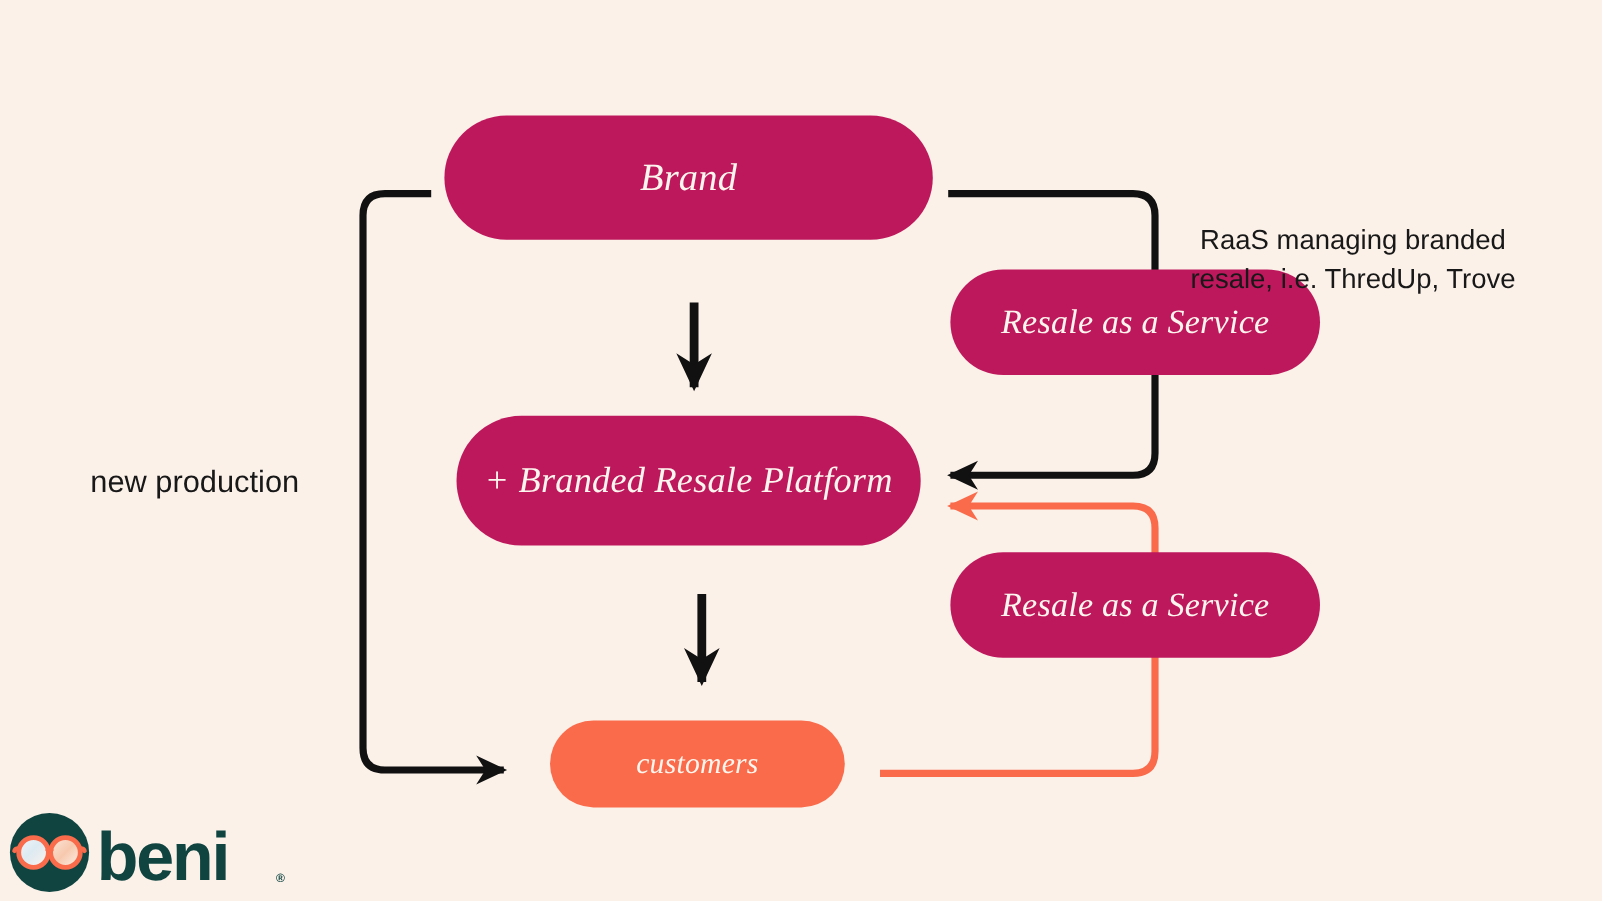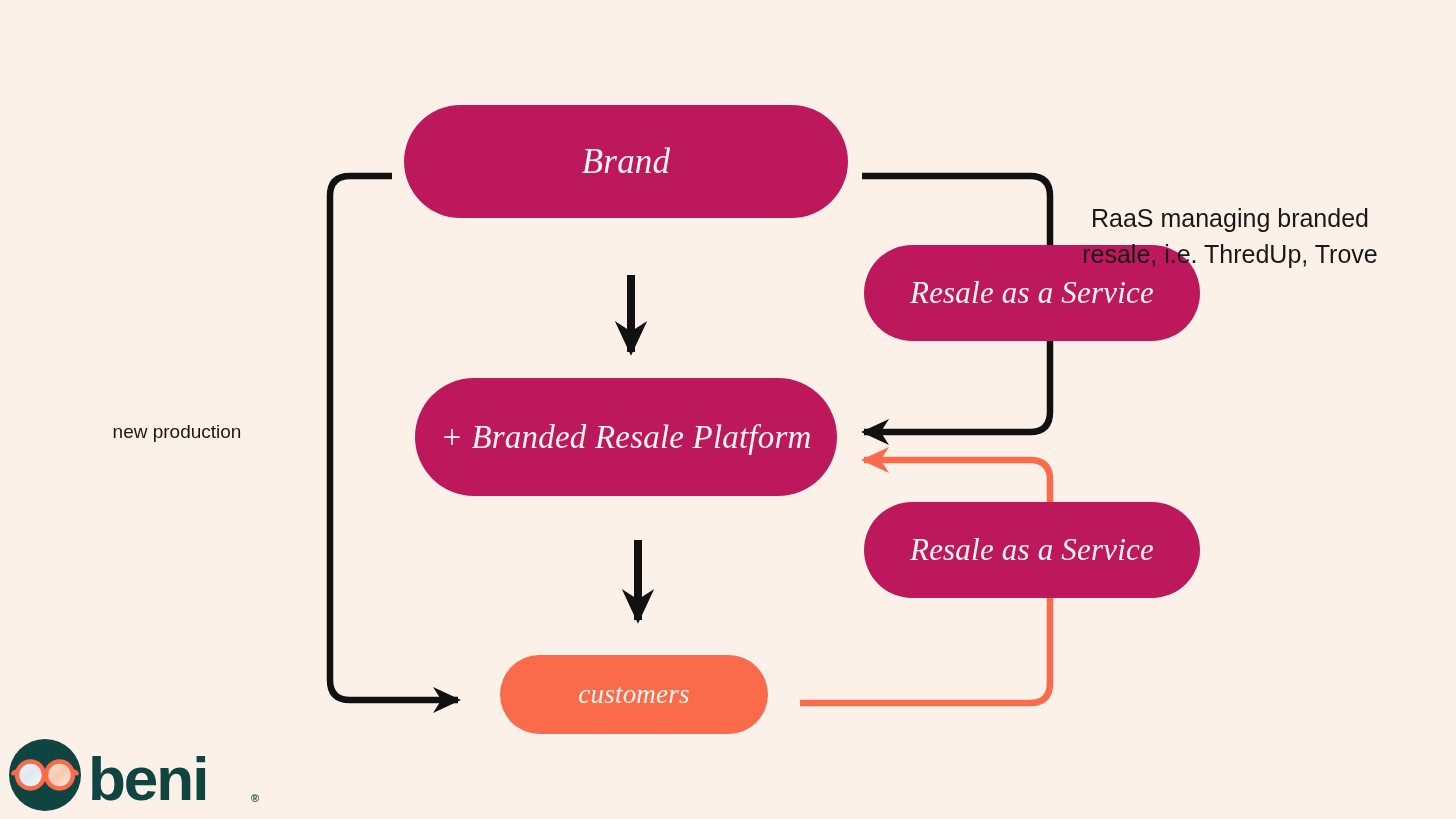--- a/index.html
+++ b/index.html
@@ -75,21 +75,21 @@
     font-family: "Liberation Sans", sans-serif;
     color: #181818;
     font-size: 25px;
     line-height: 1.45;
     text-align: center;
     white-space: pre-line;
   }
   #label-new-production {
     left: 52px; top: 418px;
     width: 250px;
-    font-size: 19px;
+    font-size: 28px;
     text-align: center;
   }
   #label-raas-top {
     left: 1060px; top: 152px;
     width: 340px;
     margin-top: 48px;
   }
   #label-raas-bottom {
     left: 1050px; top: 614px;
     width: 350px;

